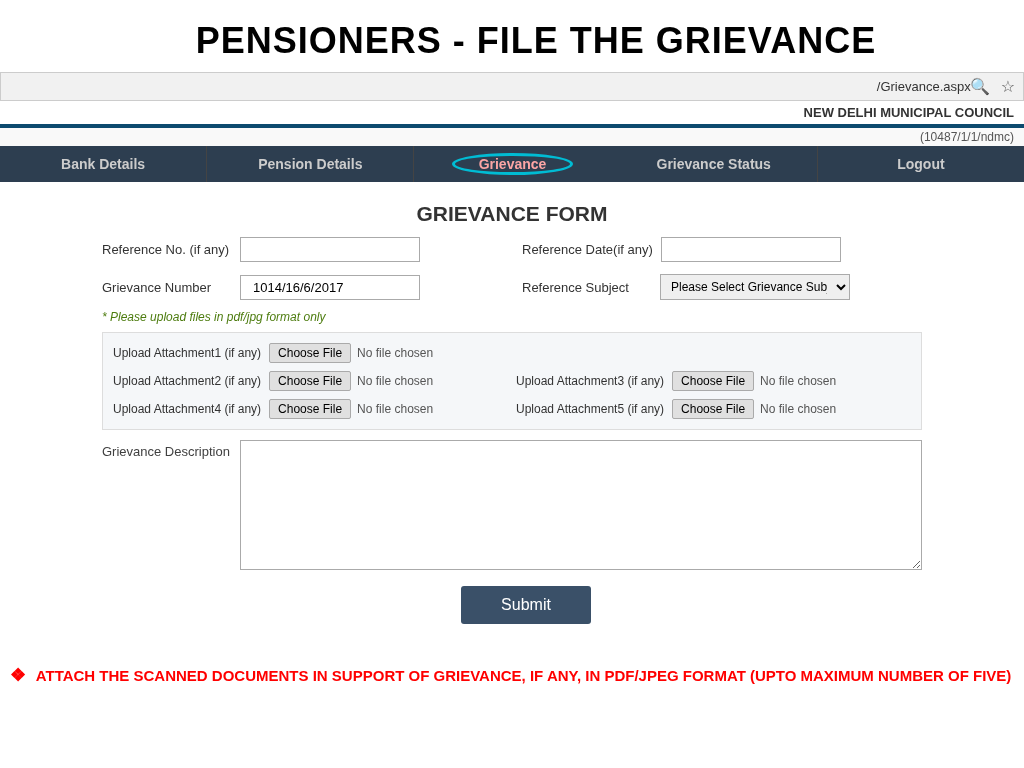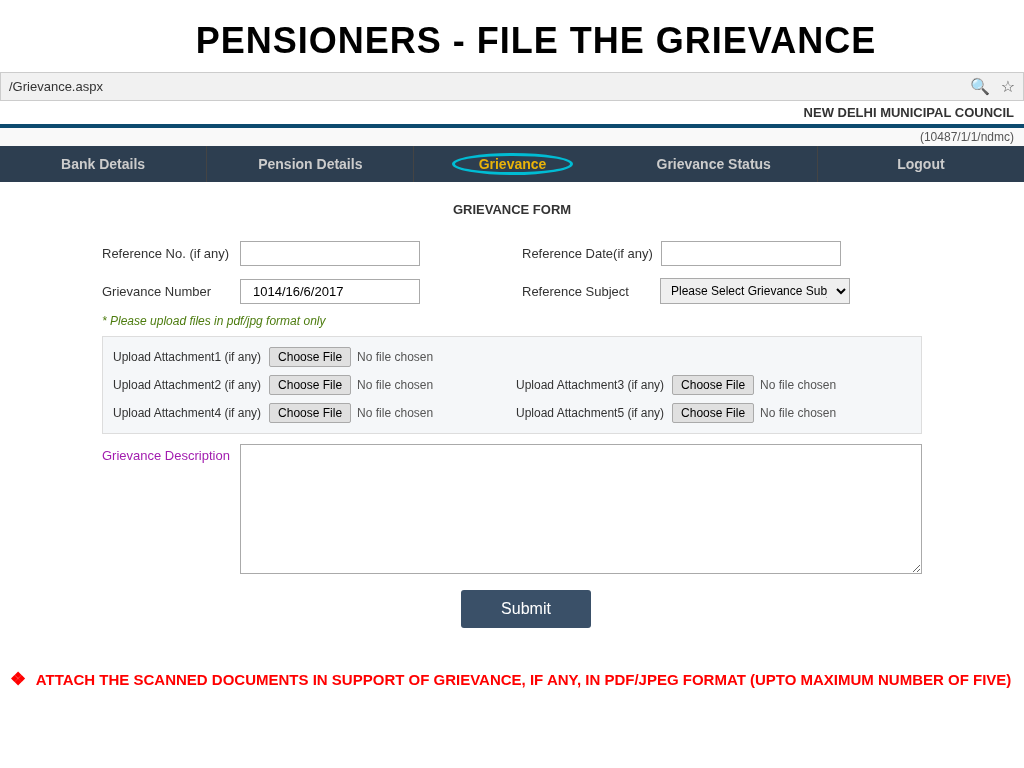--- a/index.html
+++ b/index.html
@@ -17,21 +17,21 @@
 
     .browser-bar {
       display: flex;
       align-items: center;
       background: #f1f1f1;
       border: 1px solid #ccc;
       padding: 4px 8px;
       font-size: 13px;
       color: #333;
     }
-    .browser-bar .url { flex: 1; }
+    .browser-bar .url { flex: 1; text-align: right; }
     .browser-bar .icons { display: flex; gap: 10px; font-size: 16px; color: #555; }
 
     .org-header {
       text-align: right;
       padding: 4px 10px;
       font-size: 13px;
       font-weight: bold;
       color: #333;
       border-bottom: 4px solid #0c4a6e;
     }
@@ -64,37 +64,37 @@
       position: relative;
       flex: 1;
       display: flex;
       align-items: center;
       justify-content: center;
     }
     .active-tab-oval {
       border: 3px solid #00bcd4;
       border-radius: 50%;
       padding: 0 24px;
-      color: #eab308;
+      color: #fca5a5;
       font-size: 14px;
       font-weight: bold;
       white-space: nowrap;
     }
 
     .form-container {
       max-width: 860px;
       margin: 10px auto;
       padding: 10px 20px;
     }
 
     .form-title {
       text-align: center;
-      font-size: 13px;
-      font-weight: bold;
-      margin-bottom: 24px;
+      font-size: 21px;
+      font-weight: bold;
+      margin-bottom: 11px;
       color: #333;
     }
 
     .form-grid {
       display: grid;
       grid-template-columns: 1fr 1fr;
       gap: 12px 20px;
       margin-bottom: 10px;
     }
 
@@ -172,21 +172,21 @@
     }
 
     .description-row {
       display: flex;
       align-items: flex-start;
       gap: 8px;
       margin-top: 10px;
     }
     .description-row label {
       font-size: 13px;
-      color: #a21caf;
+      color: #404040;
       min-width: 130px;
       padding-top: 4px;
     }
     .description-row textarea {
       flex: 1;
       height: 130px;
       border: 1px solid #aaa;
       padding: 6px;
       font-size: 13px;
       resize: vertical;

